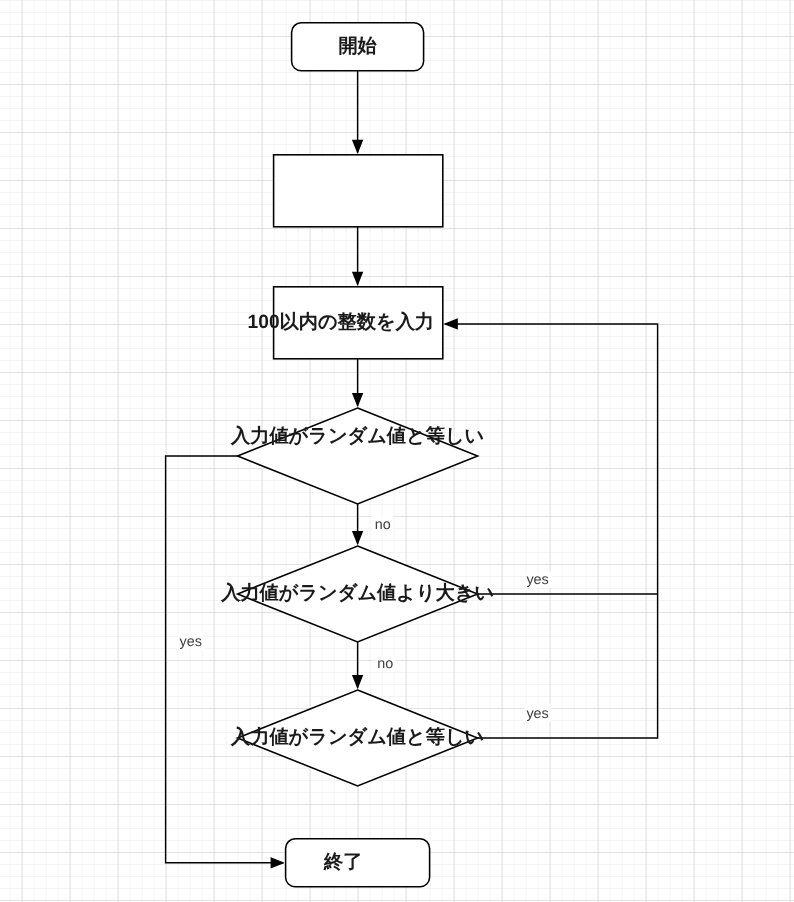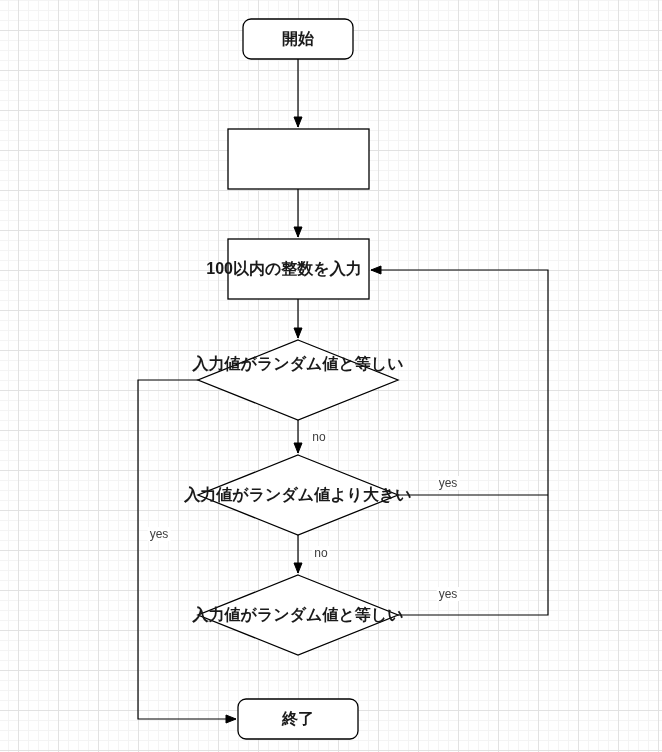--- a/index.html
+++ b/index.html
@@ -91,21 +91,21 @@
       <polygon class="shape" points="298,575 398,615 298,655 198,615"></polygon>
       <rect class="shape" x="238" y="699" width="120" height="40" rx="8" ry="8"></rect>
     </g>
   </svg>
 
   <div class="node-label" style="left:298px; top:39px">開始</div>
   <div class="node-label" style="left:284px; top:269px">100以内の整数を入力</div>
   <div class="node-label" style="left:298px; top:364px">入力値がランダム値と等しい</div>
   <div class="node-label" style="left:298px; top:495px">入力値がランダム値より大きい</div>
   <div class="node-label" style="left:298px; top:615px">入力値がランダム値と等しい</div>
-  <div class="node-label" style="left:298px; top:719px">終了</div>
+  <div class="node-label" style="left:286px; top:719px">終了</div>
 
   <div class="edge-label" style="left:319px; top:437px">no</div>
   <div class="edge-label" style="left:159px; top:534px">yes</div>
   <div class="edge-label" style="left:321px; top:553px">no</div>
   <div class="edge-label" style="left:448px; top:483px">yes</div>
   <div class="edge-label" style="left:448px; top:594px">yes</div>
 
 </div>
 
 </body></html>

